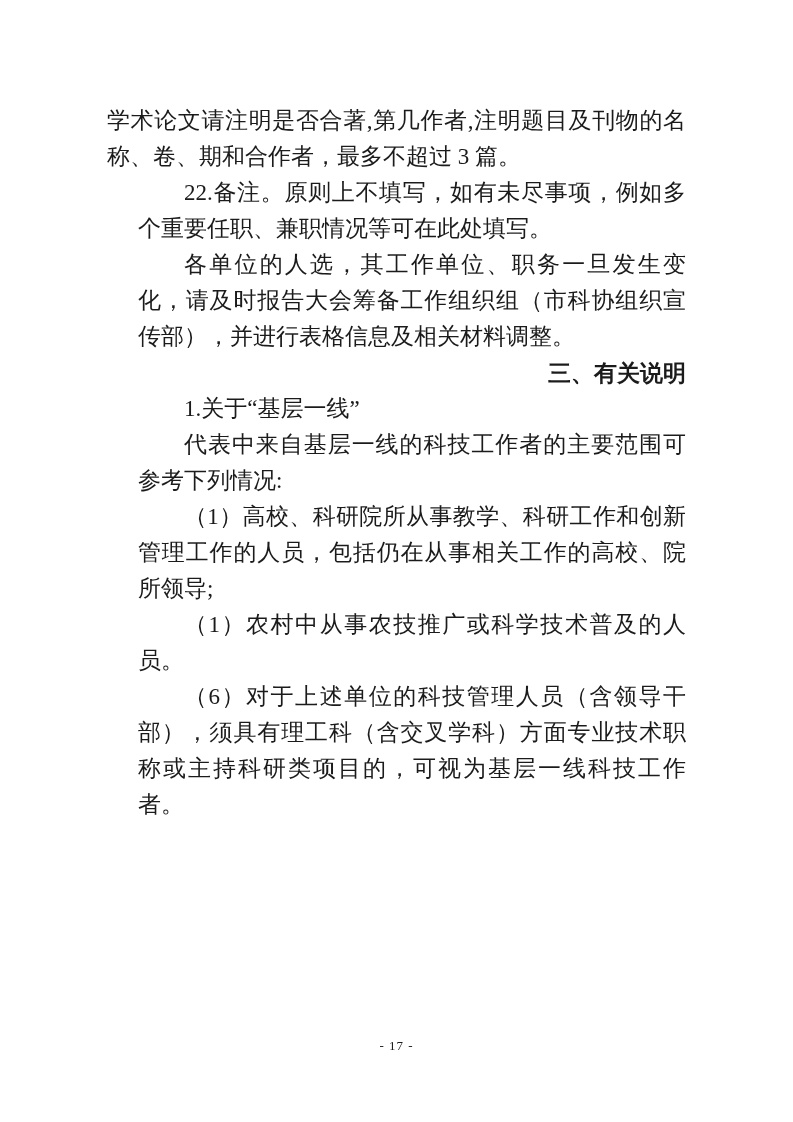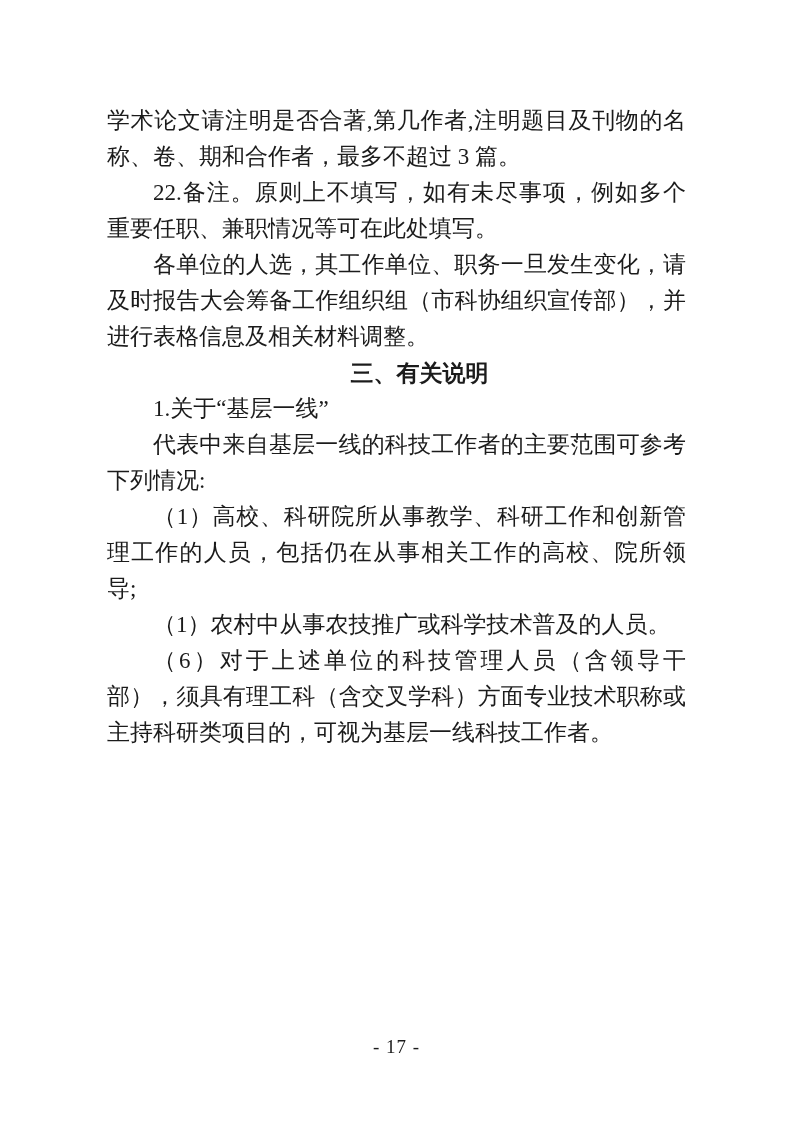--- a/index.html
+++ b/index.html
@@ -26,35 +26,36 @@
     margin: 0;
     font-size: 23px;
     line-height: 36px;
     text-align: justify;
     text-justify: inter-character;
     font-family: "Liberation Serif", "DejaVu Serif", serif;
     font-weight: 400;
   }
   .para.indent {
     text-indent: 2em;
+    margin-left: 31px;
   }
   .para.heading {
     font-family: "Liberation Sans", "DejaVu Sans", sans-serif;
     font-weight: 700;
-    text-align: center;
+    text-align: right;
   }
   .footer {
     position: absolute;
     left: 0;
     right: 0;
     top: 1036px;
     text-align: center;
   }
   .page-number {
-    font-size: 19px;
+    font-size: 13px;
     letter-spacing: 1px;
     color: #1b1b1b;
     font-family: "Liberation Serif", "DejaVu Serif", serif;
   }
 </style>
 </head>
 <body>
 
 <div class="page">
   <main class="content">

